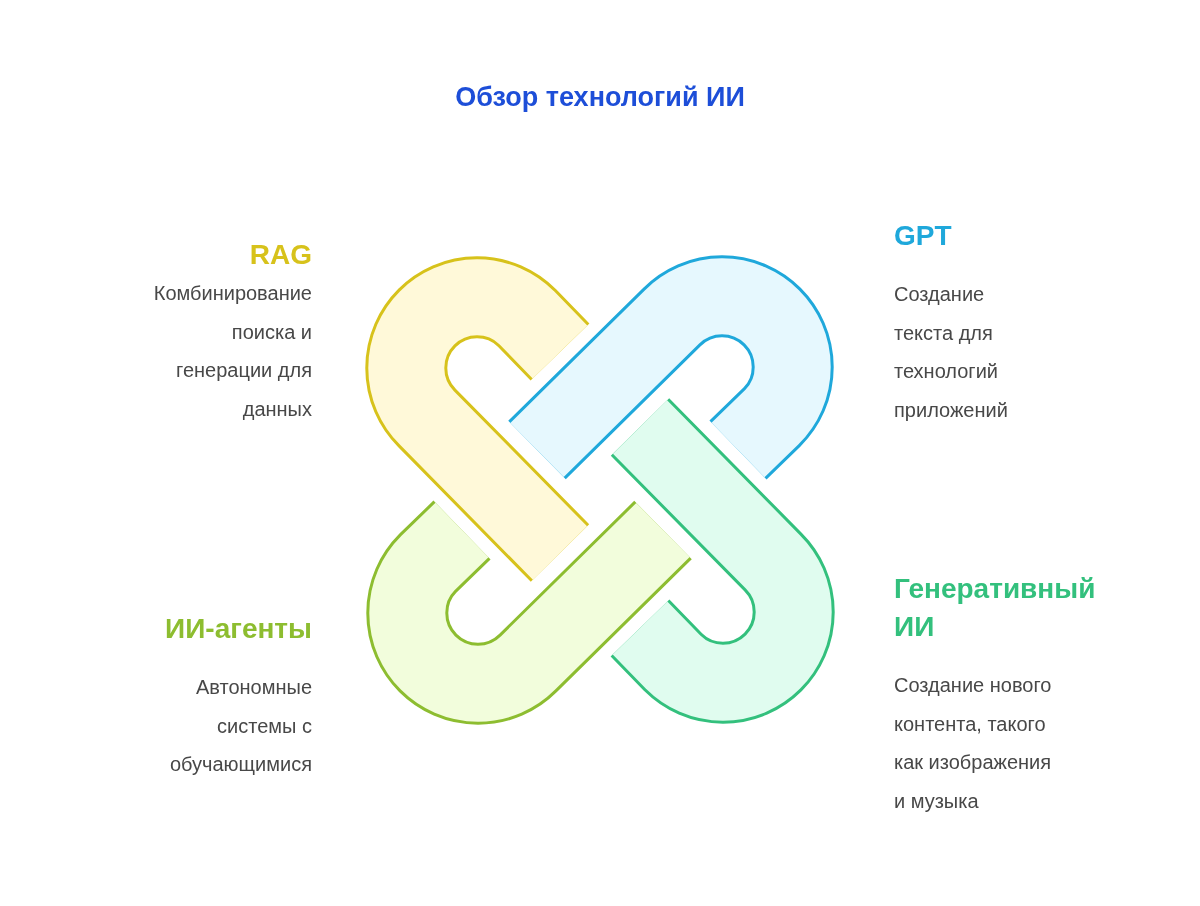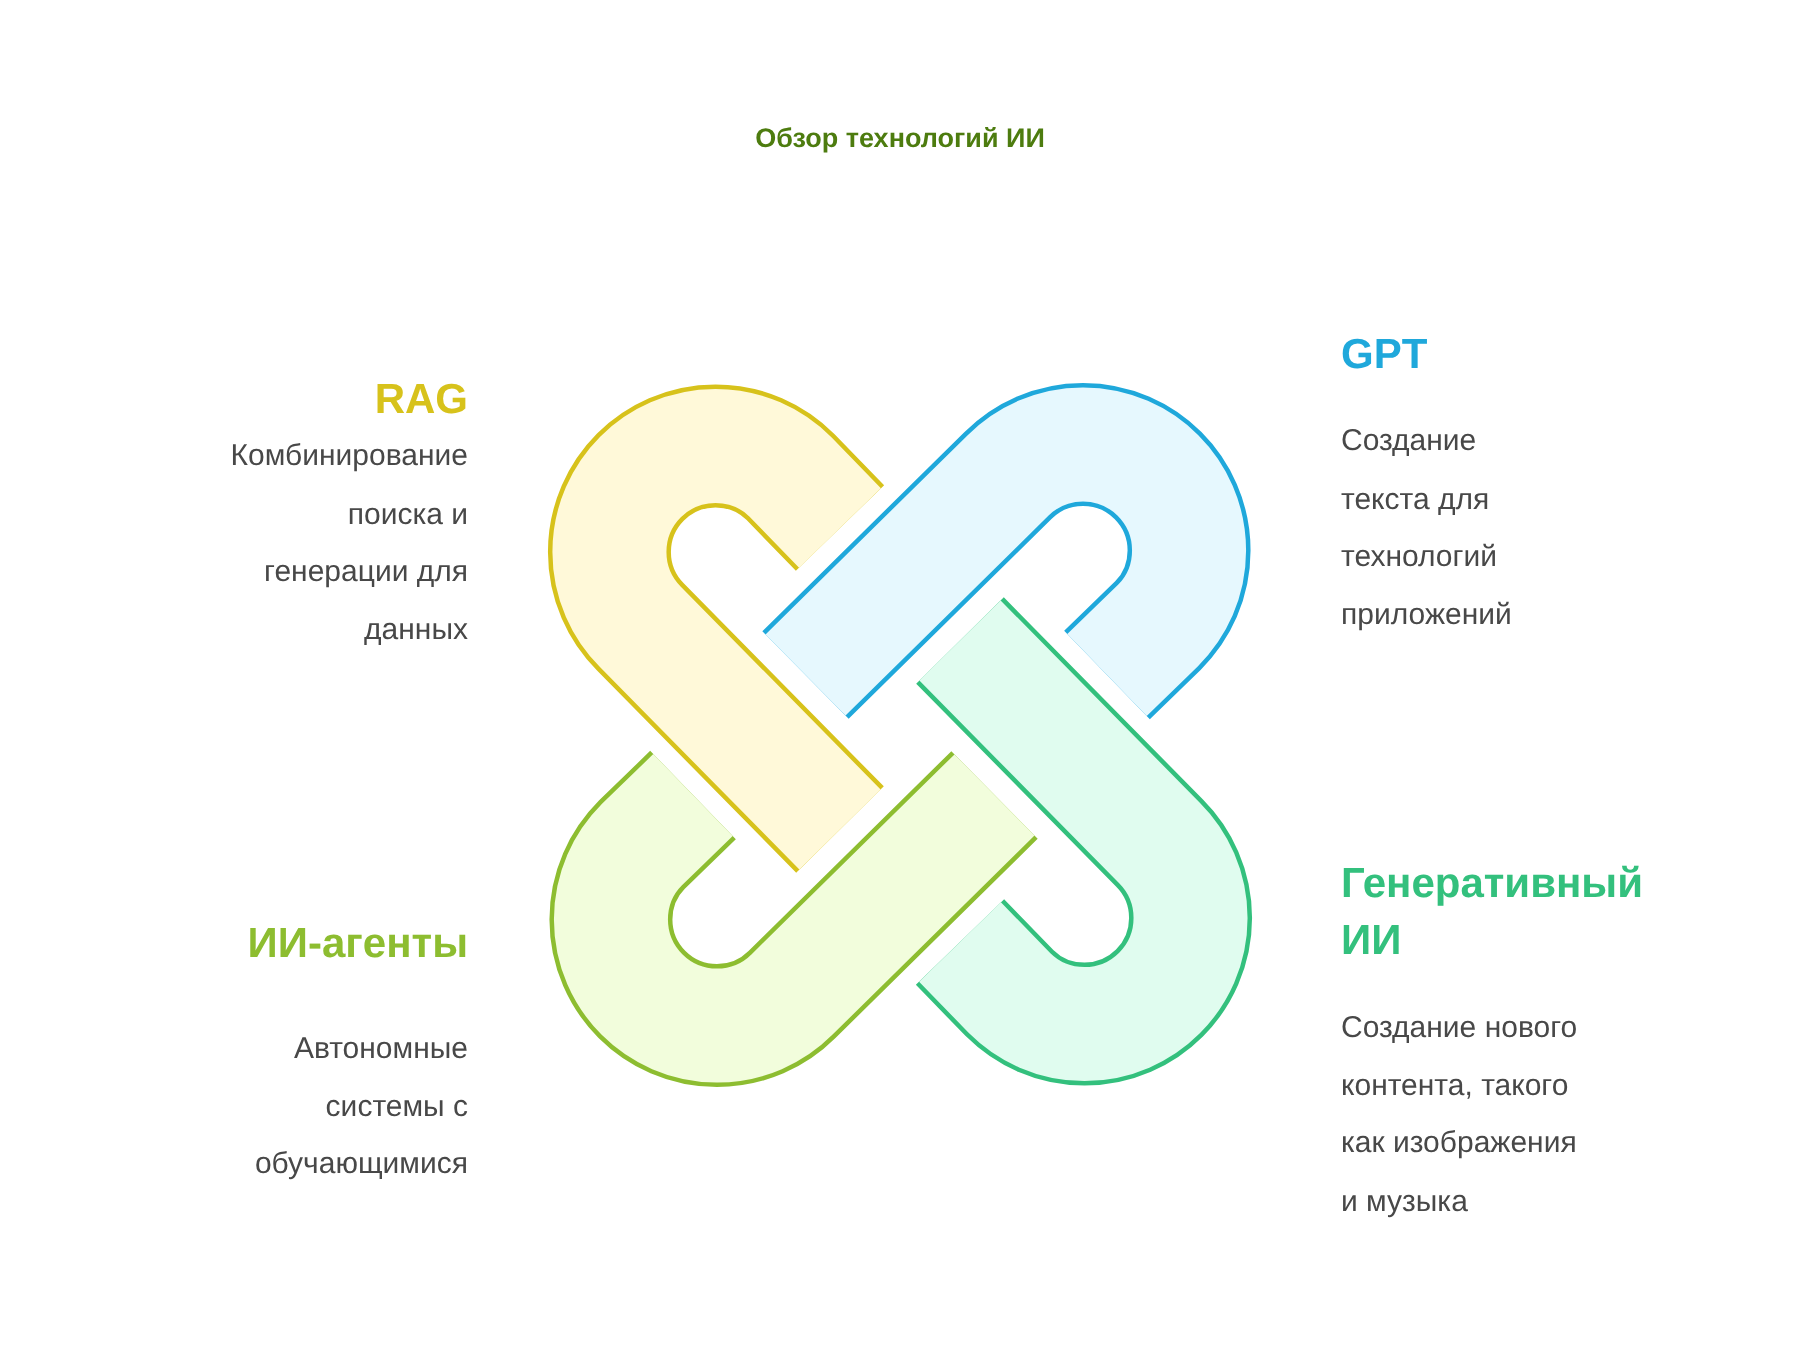--- a/index.html
+++ b/index.html
@@ -1,17 +1,17 @@
 <!DOCTYPE html>
 <html><head>
   <meta charset="utf-8">
   <style>
     html, body { margin:0; padding:0; background:#ffffff; }
     body { width:1200px; height:906px; position:relative; overflow:hidden; font-family:"Liberation Sans", sans-serif; }
-    .title { position:absolute; left:0; width:1200px; top:82px; text-align:center; font-size:18px; font-weight:bold; color:#4d7c0f; }
+    .title { position:absolute; left:0; width:1200px; top:82px; text-align:center; font-size:27px; font-weight:bold; color:#1d4ed8; }
     .block { position:absolute; width:300px; }
     .block.left { text-align:right; }
     .block.right { text-align:left;margin-left:26px; }
     .head { font-size:28px; font-weight:bold; line-height:38px; }
     .desc { font-size:20px; color:#484848; line-height:38.5px; }
     svg.knot { position:absolute; left:0; top:0; }
   </style>
 </head>
 <body>
 
@@ -33,41 +33,41 @@
     <use href="#link" stroke="#33c07d" stroke-width="82" stroke-linecap="butt"></use>
     <use href="#link" stroke="#e0fcef" stroke-width="76" stroke-linecap="butt"></use>
   </g>
   <g transform="rotate(270 600 490)">
     <use href="#link" stroke="#8dbd30" stroke-width="82" stroke-linecap="butt"></use>
     <use href="#link" stroke="#f2fddc" stroke-width="76" stroke-linecap="butt"></use>
   </g>
 </svg>
 
 <div class="block left" style="left:12px; top:236px;">
-  <div class="head" style="color:#d7c21b;margin-top:11px;">RAG</div>
+  <div class="head" style="color:#d7c21b;">RAG</div>
   <div class="desc">
     <div>Комбинирование</div>
     <div>поиска и</div>
     <div>генерации для</div>
     <div>данных</div>
   </div>
 </div>
 
 <div class="block right" style="left:868px; top:217px;">
   <div class="head" style="color:#1fa8db; margin-bottom:20px;">GPT</div>
   <div class="desc">
     <div>Создание</div>
     <div>текста для</div>
     <div>технологий</div>
     <div>приложений</div>
   </div>
 </div>
 
 <div class="block left" style="left:12px; top:610px;">
-  <div class="head" style="color:#8dbd30; margin-bottom:32px;">ИИ-агенты</div>
+  <div class="head" style="color:#8dbd30; margin-bottom:20px;">ИИ-агенты</div>
   <div class="desc">
     <div>Автономные</div>
     <div>системы с</div>
     <div>обучающимися</div>
   </div>
 </div>
 
 <div class="block right" style="left:868px; top:570px;">
   <div class="head" style="color:#33c07d;">
     <div>Генеративный</div>

